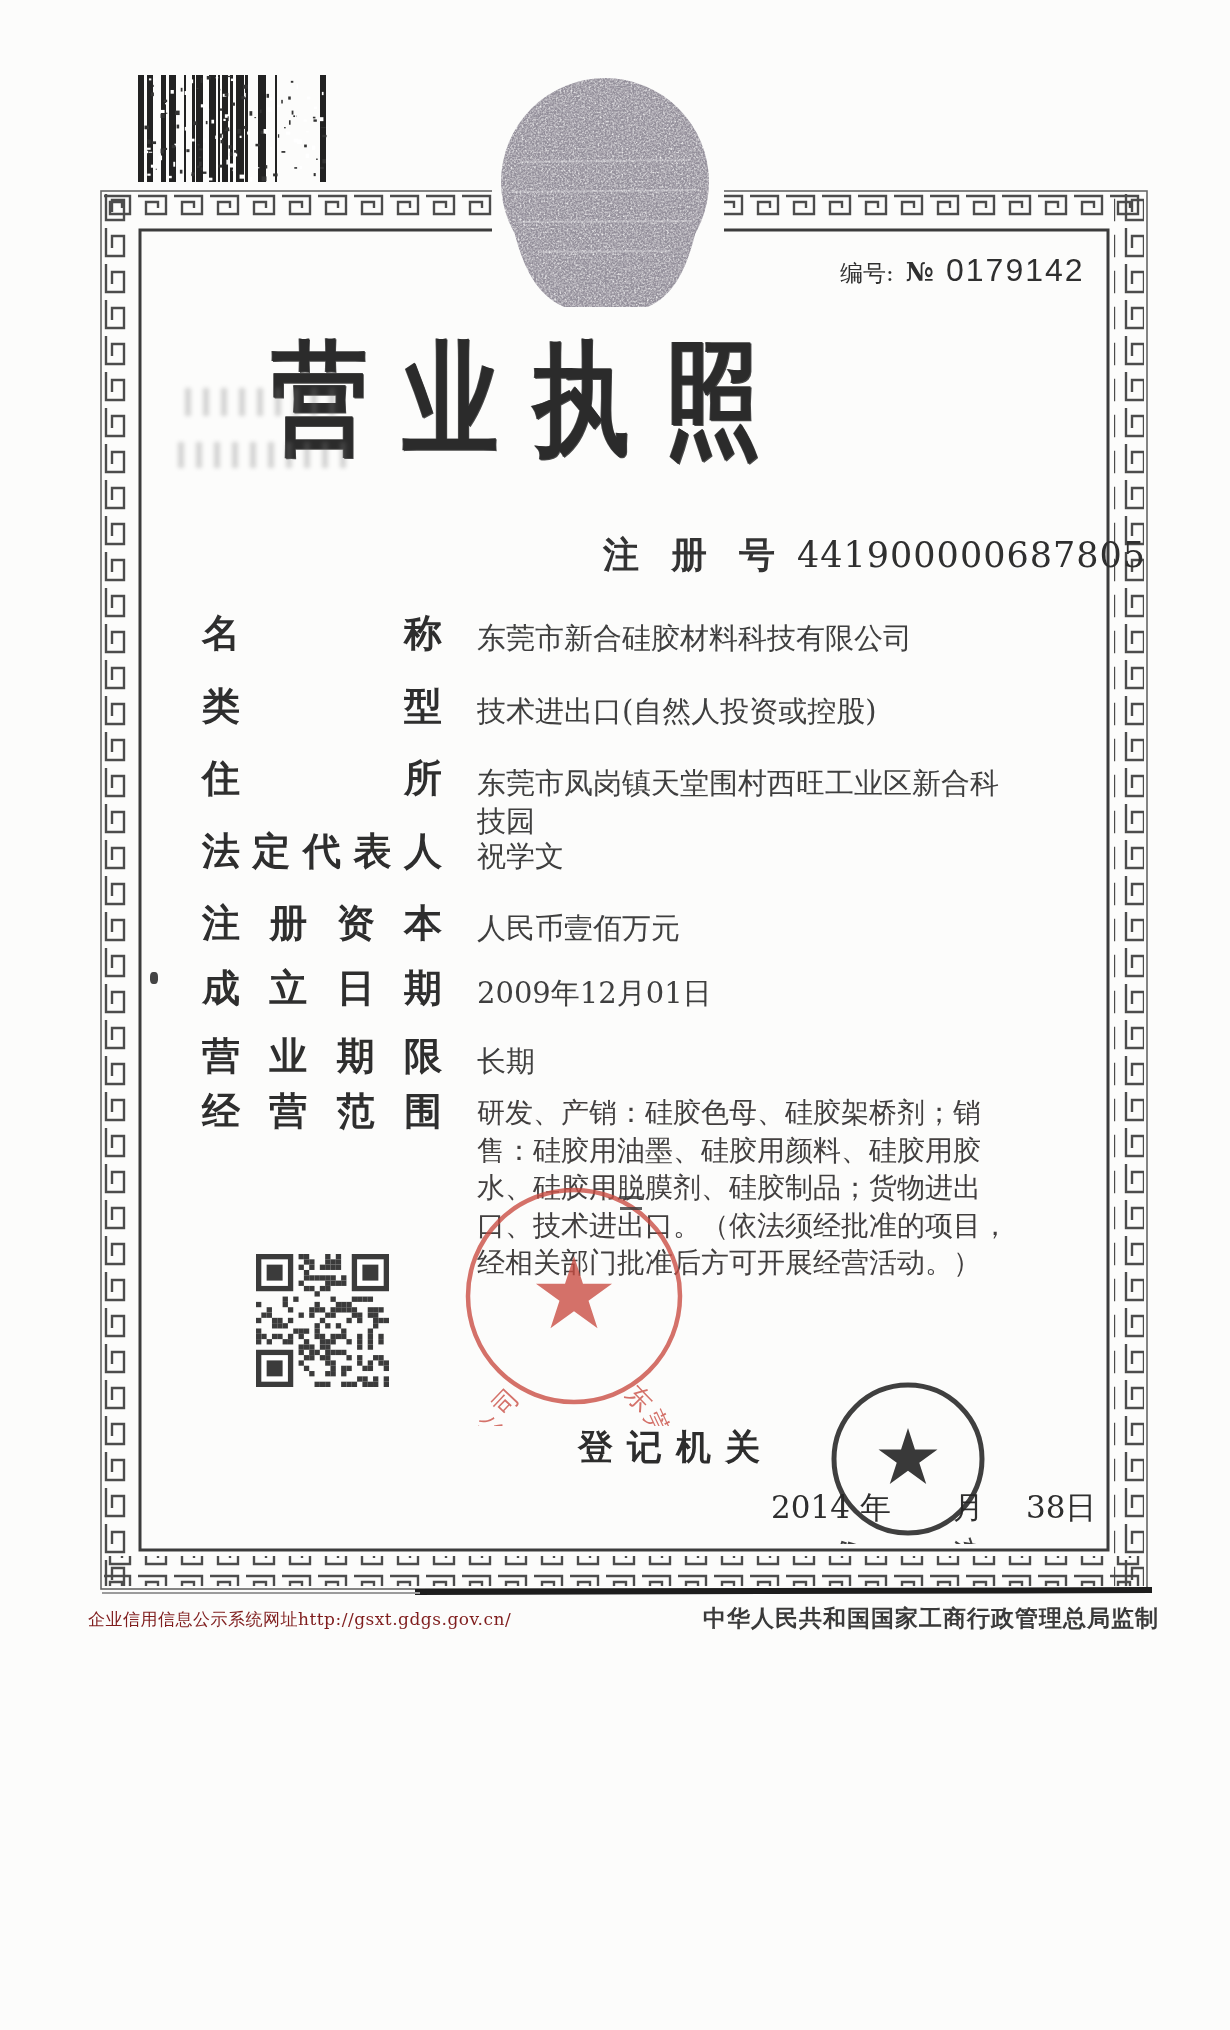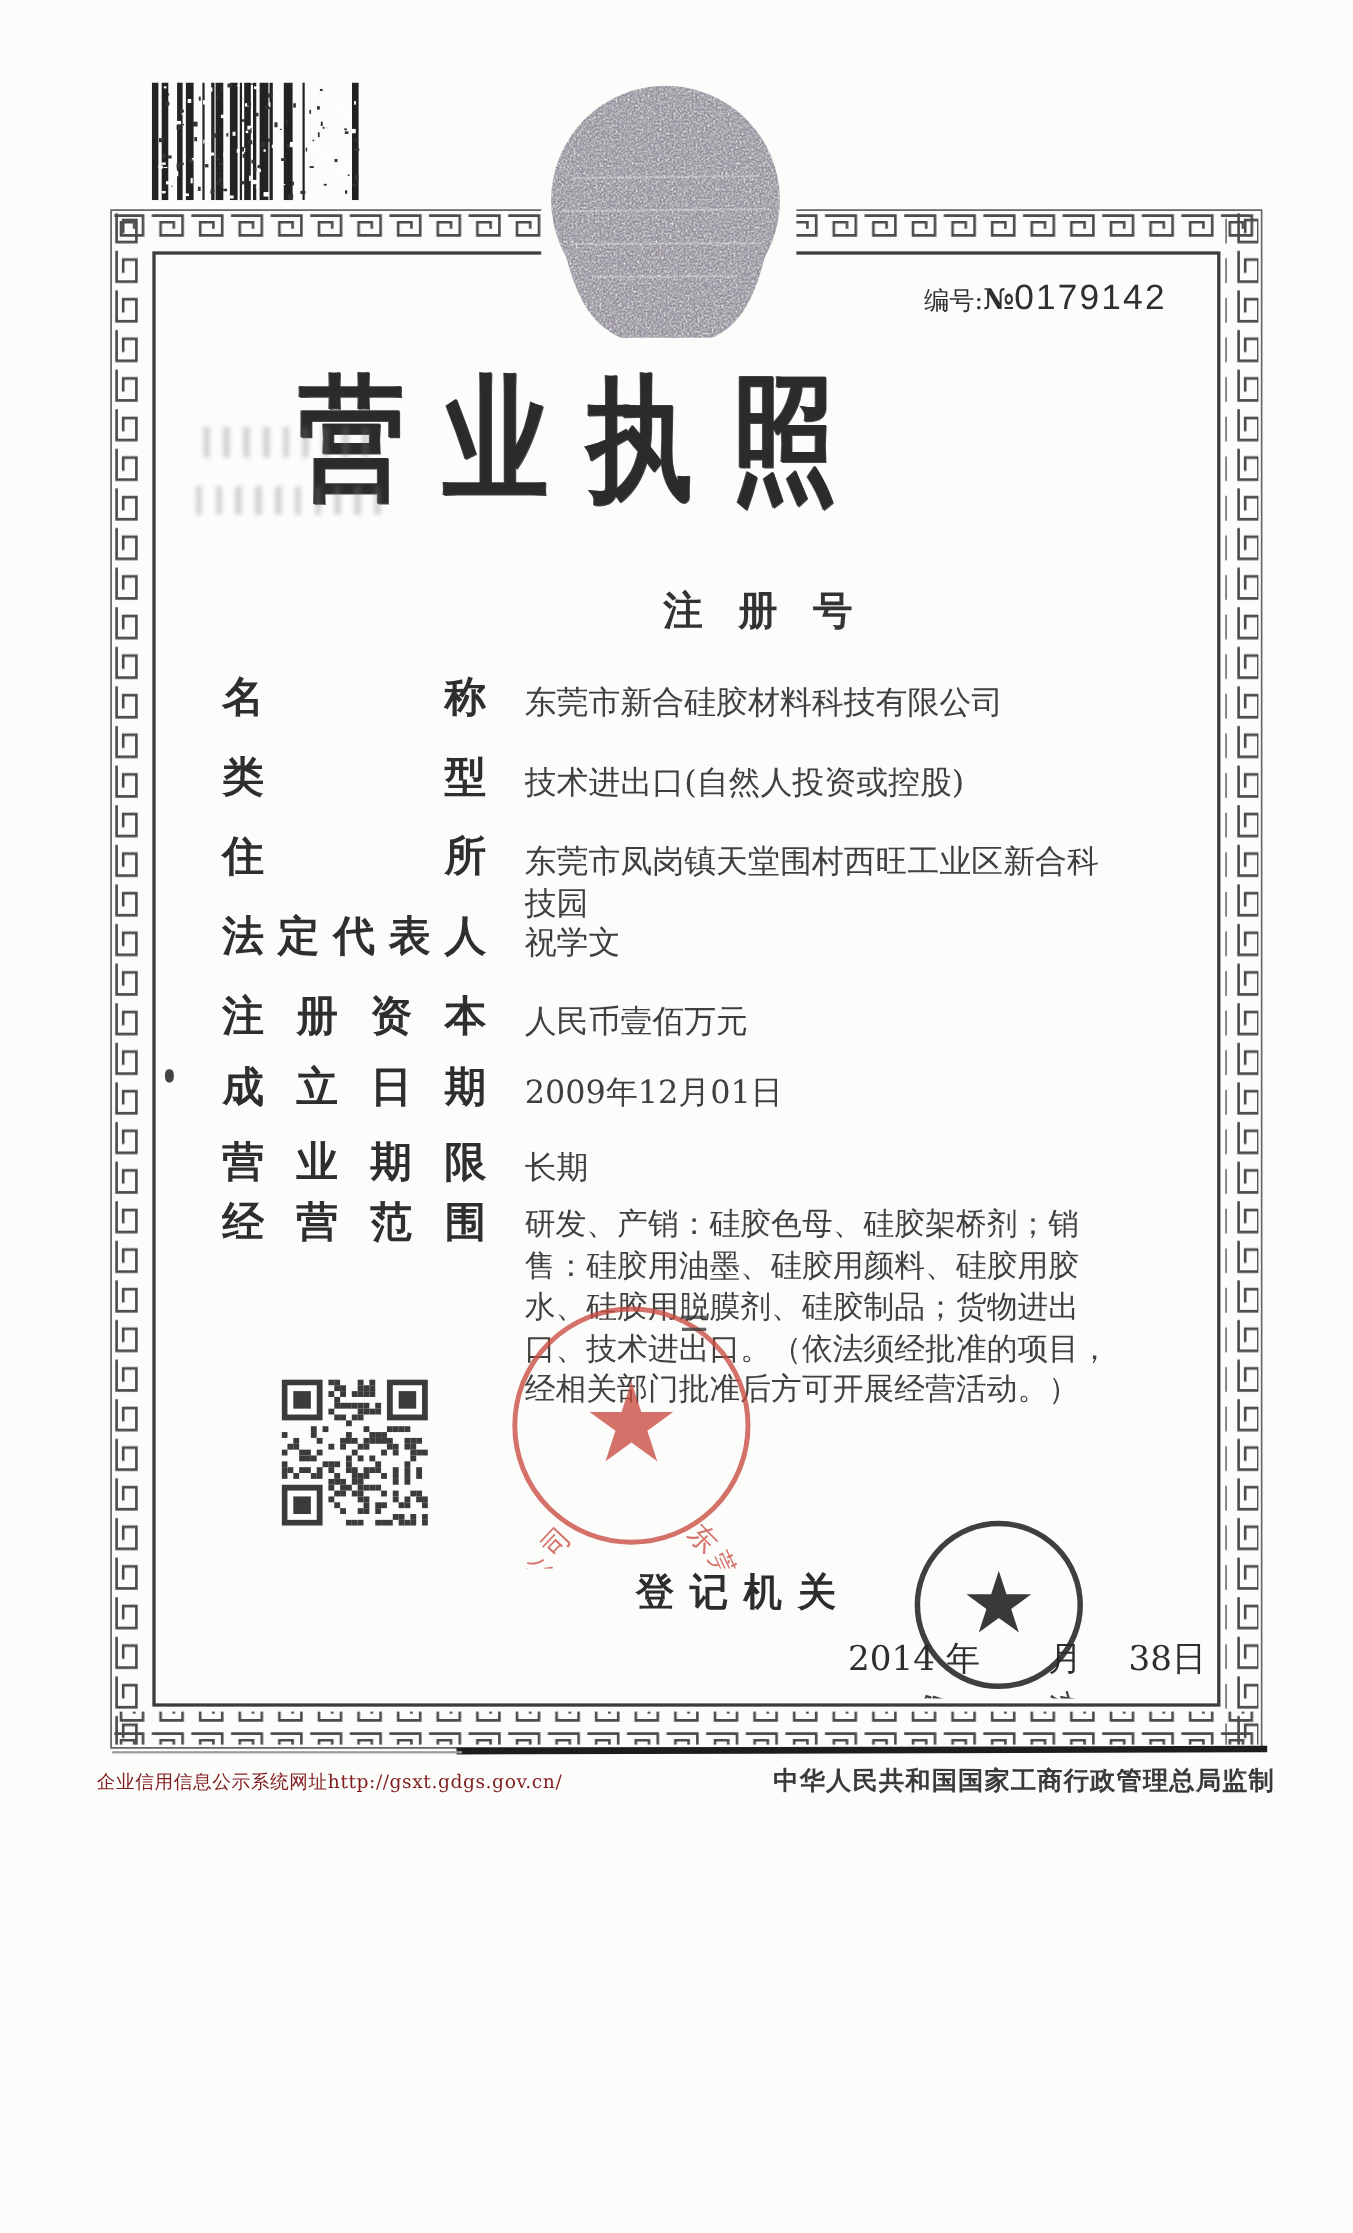--- a/index.html
+++ b/index.html
@@ -2,21 +2,21 @@
 <html><head>
 <meta charset="utf-8">
 <style>
   html,body{margin:0;padding:0;background:#e8e8e8;}
   #page{position:relative;width:1230px;height:2030px;background:#fcfcfb;overflow:hidden;
         font-family:"DejaVu Serif","Liberation Serif",serif;color:#3c3c3c;}
 
   .abs{position:absolute;}
 
   
-  .serial{left:840px;top:252px;font-size:23px;color:#2f2f2f;display:flex;align-items:baseline;}
+  .serial{left:840px;top:252px;font-size:23px;color:#2f2f2f;display:flex;align-items:baseline;gap:12px;}
   .serial .no-sym{font-weight:bold;font-size:26px;font-family:"DejaVu Serif",serif;}
   .serial .no-digits{font-family:Liberation Sans, sans-serif;font-size:32px;letter-spacing:2px;}
 
   
   .doc-title{left:272px;top:338px;width:700px;font-family:"DejaVu Sans","Liberation Sans",sans-serif;
              font-weight:900;font-size:122px;line-height:1;color:#2b2b2b;
              letter-spacing:46px;transform:scaleX(.78);transform-origin:left top;
              text-shadow:1px 1px 0 #4a4a4a, -1px 0 0 #555;white-space:nowrap;}
 
   
@@ -266,20 +266,21 @@
       <span>执</span>
       <span>照</span>
     </div>
 
   <div class="abs regnum">
     <span class="lbl j-chars">
         <span>注</span>
         <span>册</span>
         <span>号</span>
       </span>
+    <span class="val">441900000687805</span>
   </div>
 
   <div class="row" style="top:612px;">
     <span class="flabel j-chars">
         <span>名</span>
         <span>称</span>
       </span>
     <span class="fvalue">东莞市新合硅胶材料科技有限公司</span>
   </div>
   <div class="row" style="top:685px;">

